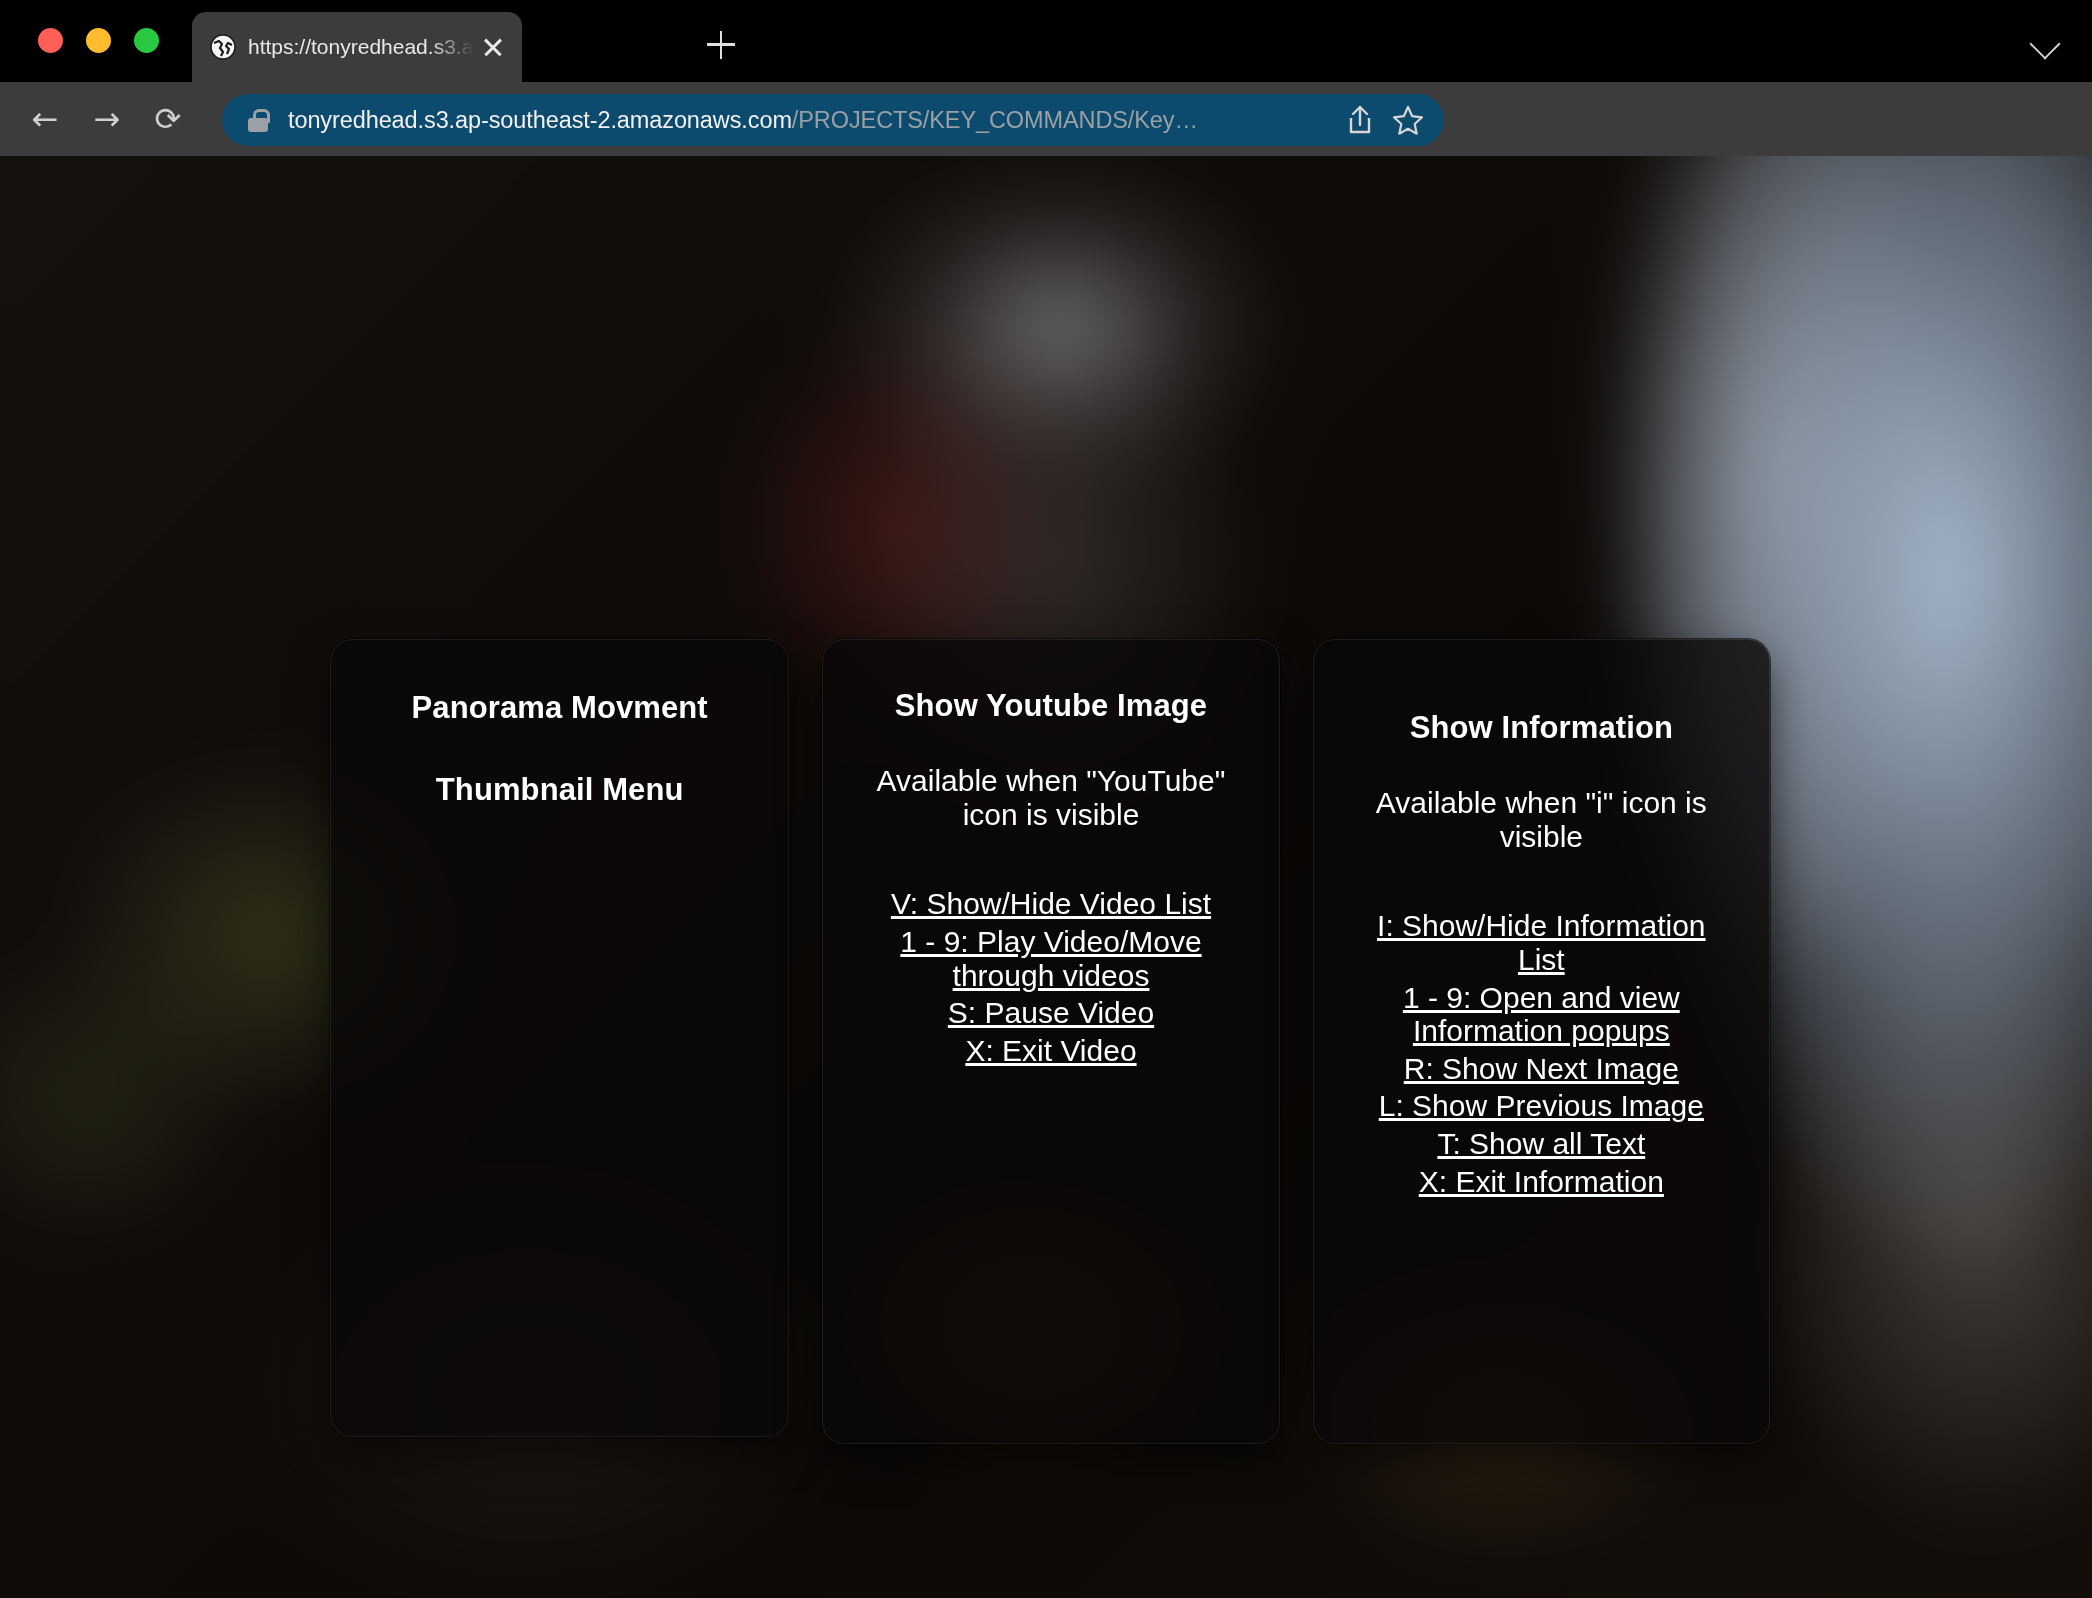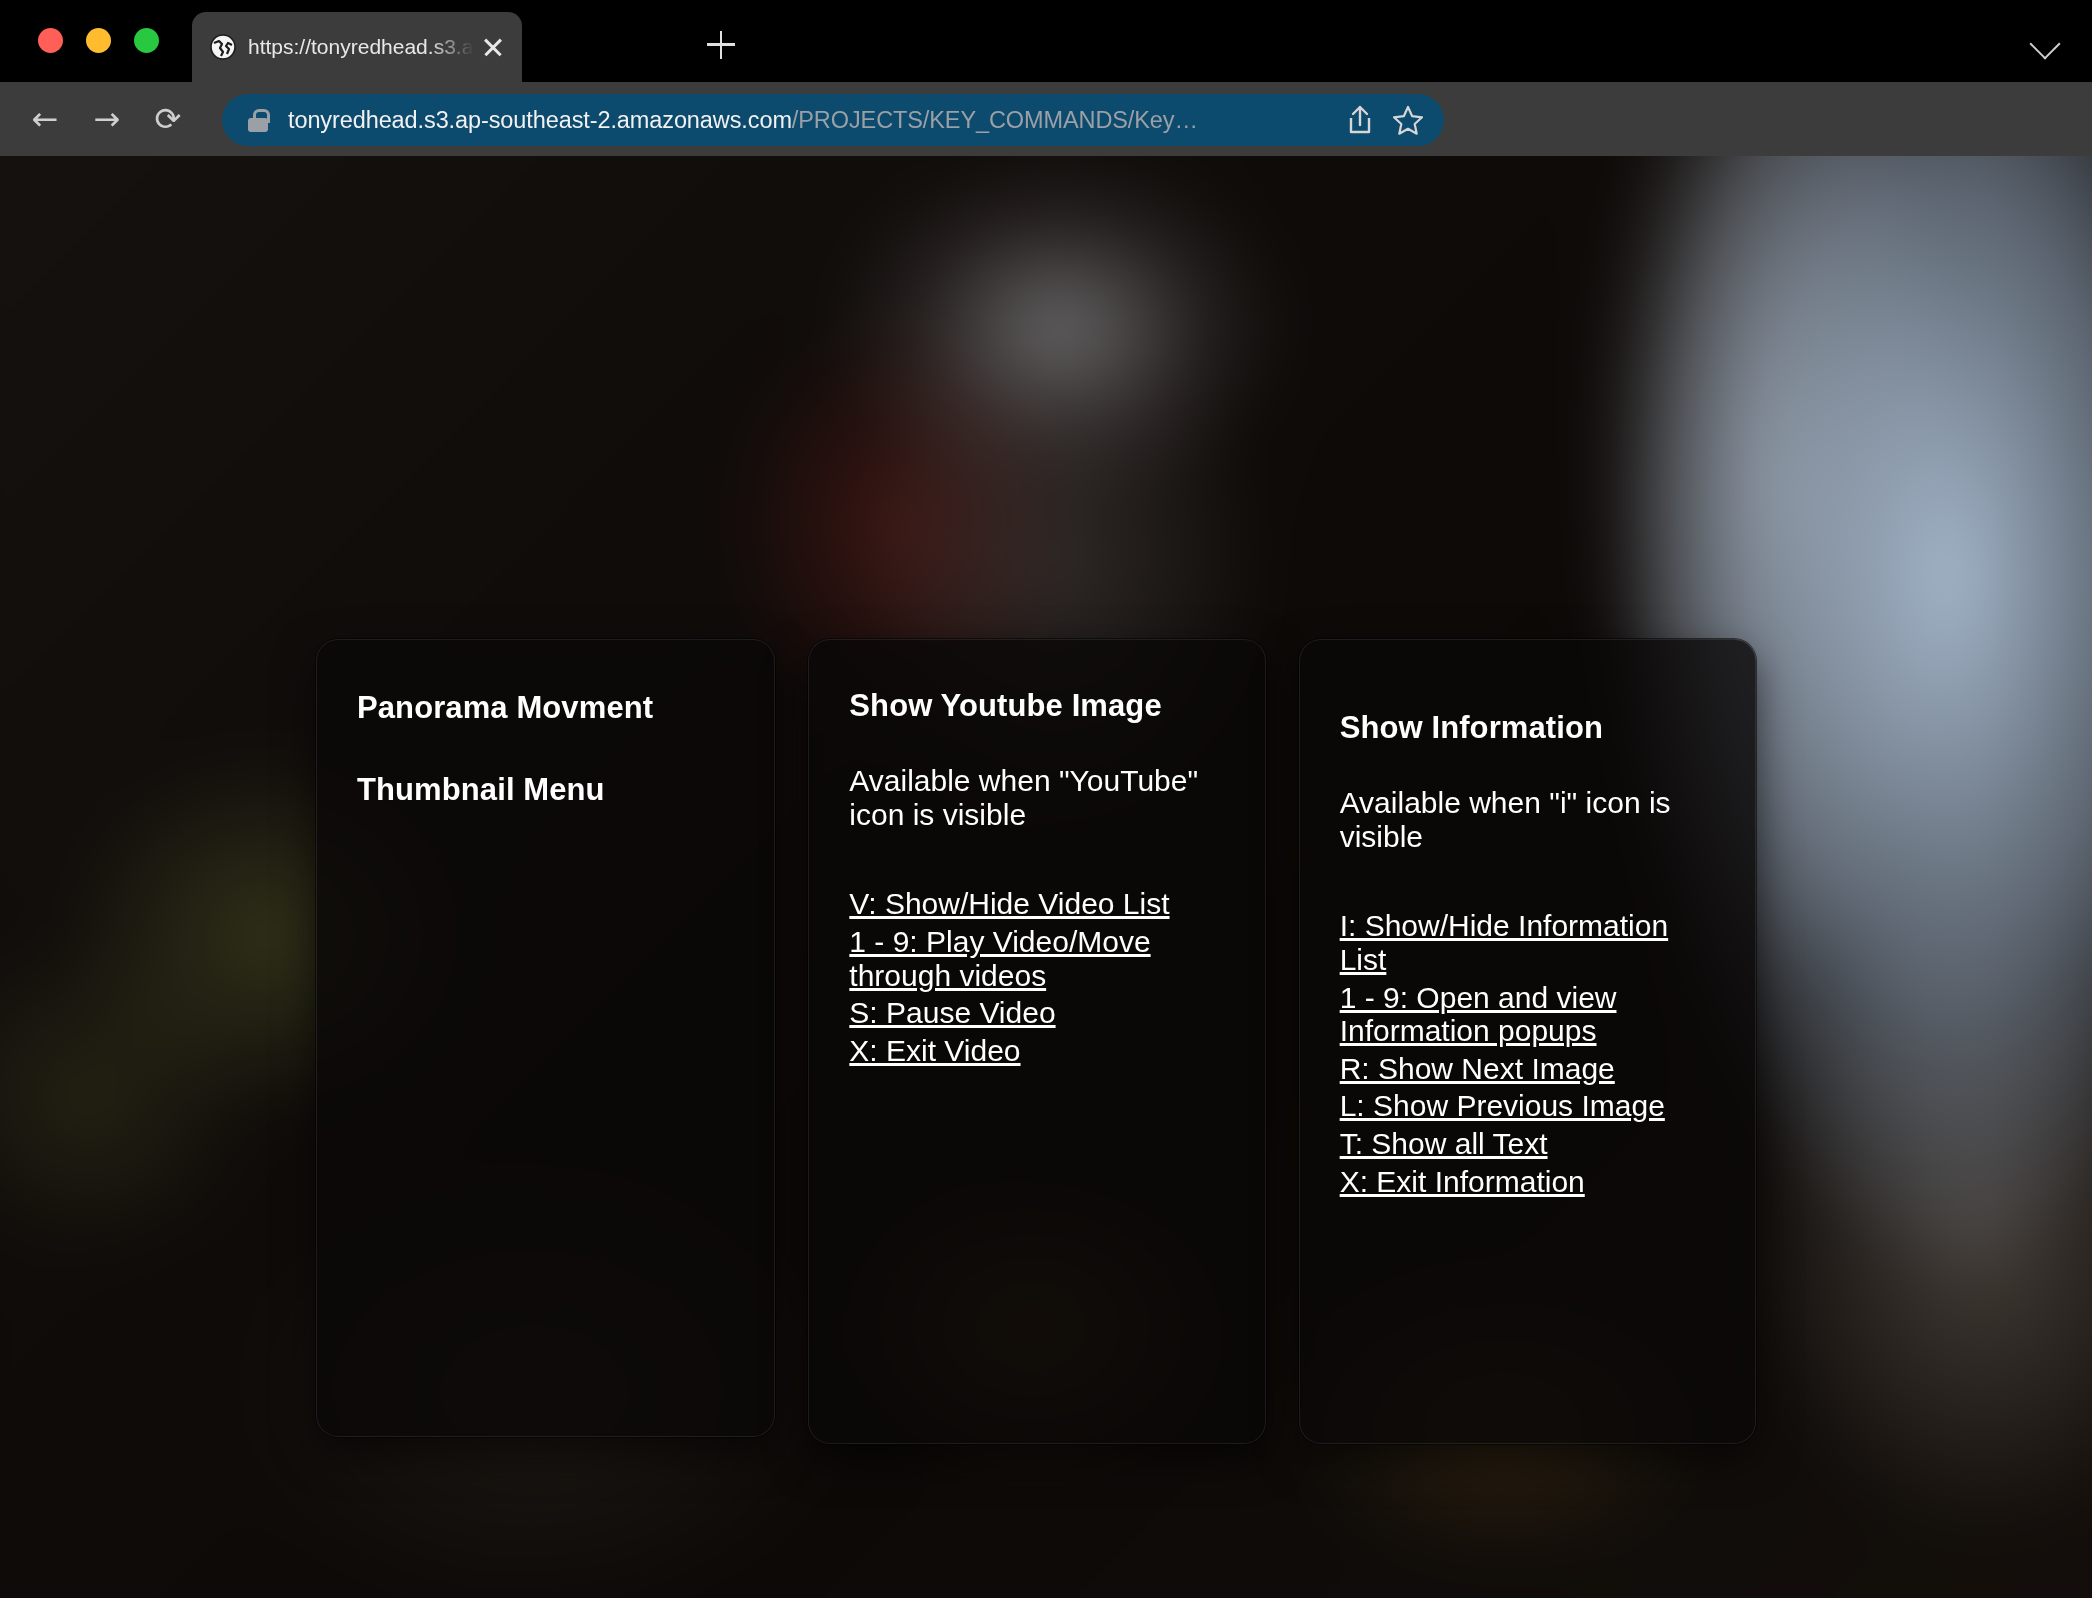--- a/index.html
+++ b/index.html
@@ -256,25 +256,26 @@
       radial-gradient(ellipse 240px 230px at 150px 1000px, rgba(78,86,40,.30) 0%, transparent 72%),
       radial-gradient(ellipse 260px 200px at 1090px 1230px, rgba(190,140,40,.24) 0%, transparent 70%),
       radial-gradient(ellipse 300px 200px at 1560px 1330px, rgba(160,120,50,.20) 0%, transparent 72%),
       radial-gradient(ellipse 420px 300px at 600px 1300px, rgba(60,50,40,.35) 0%, transparent 75%),
       linear-gradient(135deg, #161210 0%, #100c0a 30%, #0c0907 60%, #140f0b 100%);
     filter: blur(26px);
   }
 
   #cards {
     position: absolute;
-    left: 316px; top: 483px;
+    left: 330px; top: 483px;
     width: 1440px;
     display: flex;
     align-items: flex-start;
     gap: 33px;
+    text-align: center;
   }
 
   .card {
     border-radius: 22px;
     border: 1px solid rgba(255,255,255,.085);
     background: rgba(10,8,7,.80);
     padding: 46px 40px 40px 40px;
     color: #ffffff;
     box-shadow: 0 0 0 1px rgba(0,0,0,.55), 0 16px 42px rgba(0,0,0,.55);
     backdrop-filter: blur(2px);

